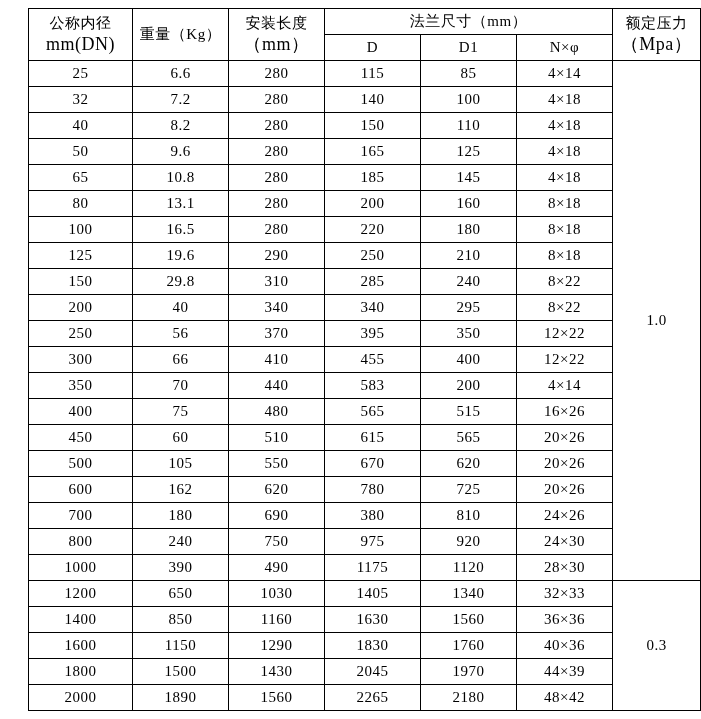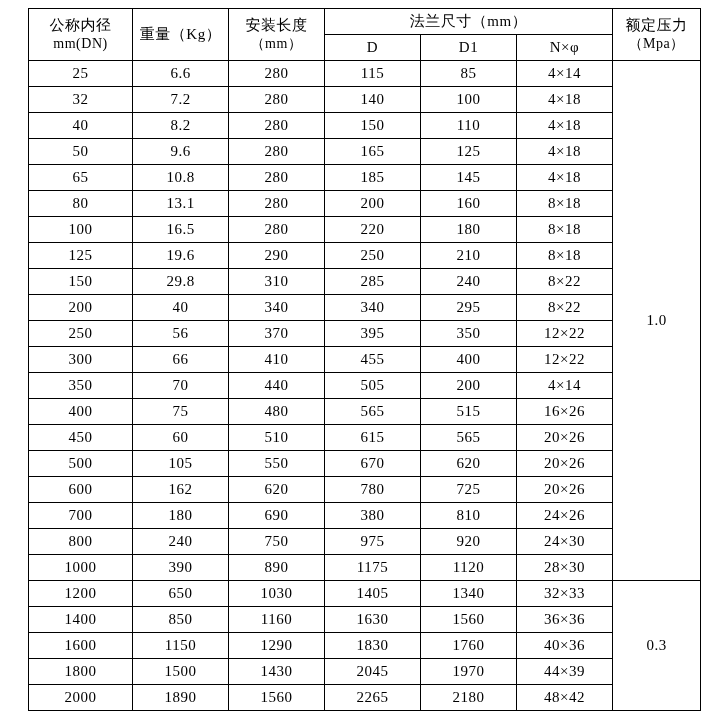--- a/index.html
+++ b/index.html
@@ -26,21 +26,21 @@
     font-weight: normal;
     padding: 0;
     height: 25px;
     font-size: 15px;
     letter-spacing: 0.5px;
   }
   #spec-table thead td, #spec-table thead th {
     font-size: 15px;
   }
   .hdr-sub {
-    font-size: 14px;
+    font-size: 18px;
   }
   .stack {
     display: flex;
     flex-direction: column;
     justify-content: center;
     align-items: center;
     line-height: 1.25;
   }
   .col-dn { width: 104px; }
   .col-weight { width: 96px; }
@@ -192,21 +192,21 @@
         <td class="digits">66</td>
         <td class="digits">410</td>
         <td class="digits">455</td>
         <td class="digits">400</td>
         <td class="digits">12×22</td>
       </tr>
       <tr>
         <td class="digits">350</td>
         <td class="digits">70</td>
         <td class="digits">440</td>
-        <td class="digits">505</td>
+        <td class="digits">583</td>
         <td class="digits">200</td>
         <td class="digits">4×14</td>
       </tr>
       <tr>
         <td class="digits">400</td>
         <td class="digits">75</td>
         <td class="digits">480</td>
         <td class="digits">565</td>
         <td class="digits">515</td>
         <td class="digits">16×26</td>
@@ -247,21 +247,21 @@
         <td class="digits">800</td>
         <td class="digits">240</td>
         <td class="digits">750</td>
         <td class="digits">975</td>
         <td class="digits">920</td>
         <td class="digits">24×30</td>
       </tr>
       <tr>
         <td class="digits">1000</td>
         <td class="digits">390</td>
-        <td class="digits">890</td>
+        <td class="digits">490</td>
         <td class="digits">1175</td>
         <td class="digits">1120</td>
         <td class="digits">28×30</td>
       </tr>
       <tr>
         <td class="digits">1200</td>
         <td class="digits">650</td>
         <td class="digits">1030</td>
         <td class="digits">1405</td>
         <td class="digits">1340</td>

